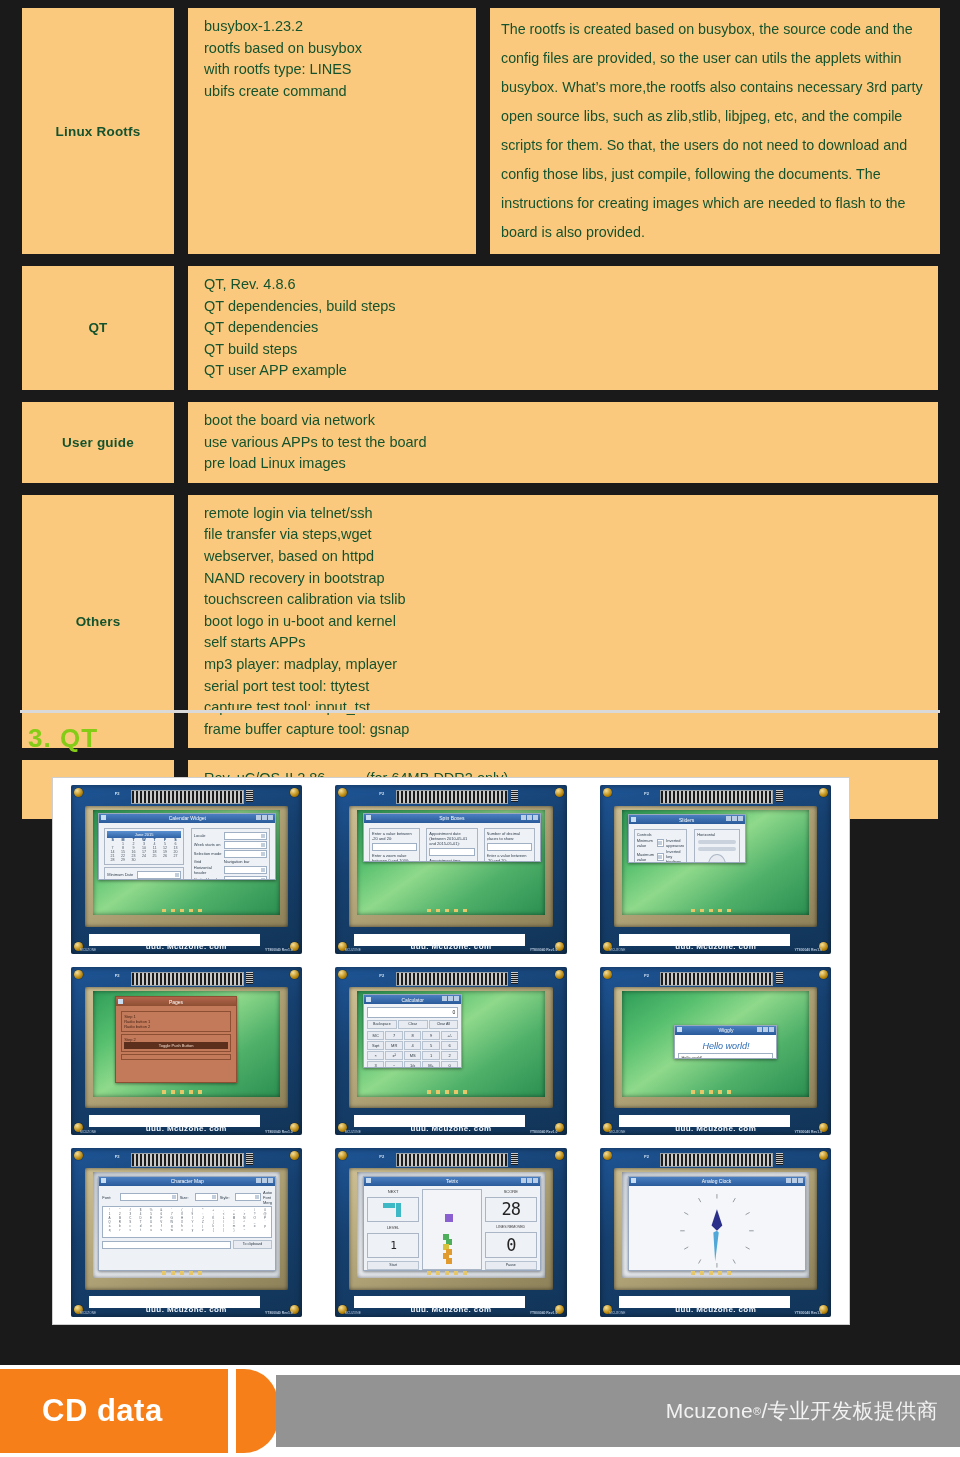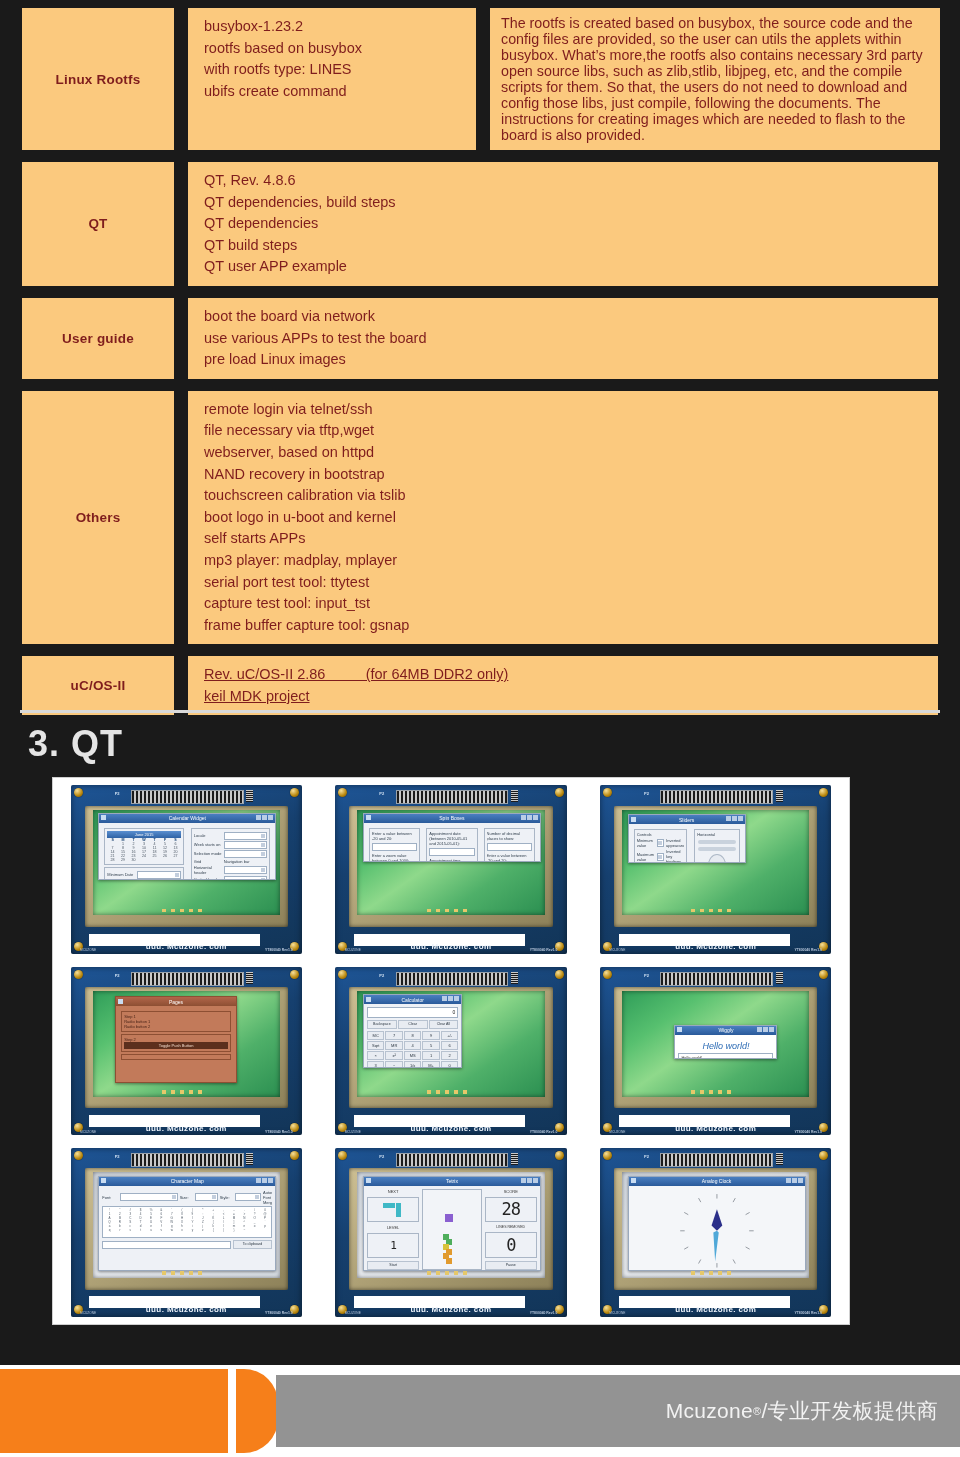--- a/index.html
+++ b/index.html
@@ -20,21 +20,21 @@
     flex-direction:column;
     gap:12px;
   }
   .spec-row{
     display:flex;
     align-items:stretch;
     gap:14px;
   }
   .cell{
     background:#fbc97e;
-    color:#7f1d1d;
+    color:#14532d;
     box-sizing:border-box;
   }
   .cell-label{
     width:152px;
     flex:0 0 152px;
     display:flex;
     align-items:center;
     justify-content:center;
     font-weight:bold;
     font-size:13.5px;
@@ -48,39 +48,39 @@
   .cell-list .li{
     font-size:14.5px;
     line-height:21.6px;
     white-space:pre;
   }
   .cell-note{
     flex:0 0 450px;
     width:450px;
     padding:7px 10px 7px 11px;
     font-size:14.3px;
-    line-height:16px;
+    line-height:29px;
     text-align:left;
   }
   .row-rootfs .cell-list{flex:0 0 288px;width:288px;}
   .row-ucos .cell-list .li{white-space:pre;text-decoration:underline;}
 
   
   .hr-white{
     position:absolute;
     left:20px;top:710px;width:920px;height:3px;
     background:#d9d9d9;
   }
 
   
   .section-heading{
     position:absolute;
     left:28px;top:723px;
-    color:#e5e5e5;
-    font-size:36px;
+    color:#84cc16;
+    font-size:26px;
     font-weight:bold;
     letter-spacing:1px;
     text-align:right;
   }
 
   
   .gallery{
     position:absolute;
     left:52px;top:777px;
     width:798px;height:548px;
@@ -300,21 +300,21 @@
       <div class="li">pre load Linux images</div>
     </div>
   </div>
 
   <div class="spec-row">
     <div class="cell cell-label">
       <span>Others</span>
     </div>
     <div class="cell cell-list">
       <div class="li">remote login via telnet/ssh</div>
-      <div class="li">file necessary via tftp,wget</div>
+      <div class="li">file transfer via steps,wget</div>
       <div class="li">webserver, based on httpd</div>
       <div class="li">NAND recovery in bootstrap</div>
       <div class="li">touchscreen calibration via tslib</div>
       <div class="li">boot logo in u-boot and kernel</div>
       <div class="li">self starts APPs</div>
       <div class="li">mp3 player: madplay, mplayer</div>
       <div class="li">serial port test tool: ttytest</div>
       <div class="li">capture test tool: input_tst</div>
       <div class="li">frame buffer capture tool: gsnap</div>
     </div>
@@ -983,19 +983,20 @@
       <div class="corner-l">MCUZONE</div>
       <div class="corner-r">YT800040  Rev1.0</div>
     </div>
   </div>
 
 </div>
 
 <div class="footer">
   <div class="orange-a"></div>
   <div class="orange-b"></div>
+  <div class="cd-label">CD data</div>
   <div class="graybar"></div>
   <div class="brand">
     <span>Mcuzone</span>
       <sup>®</sup>
       <span>/专业开发板提供商</span>
   </div>
 </div>
 
 </body></html>

